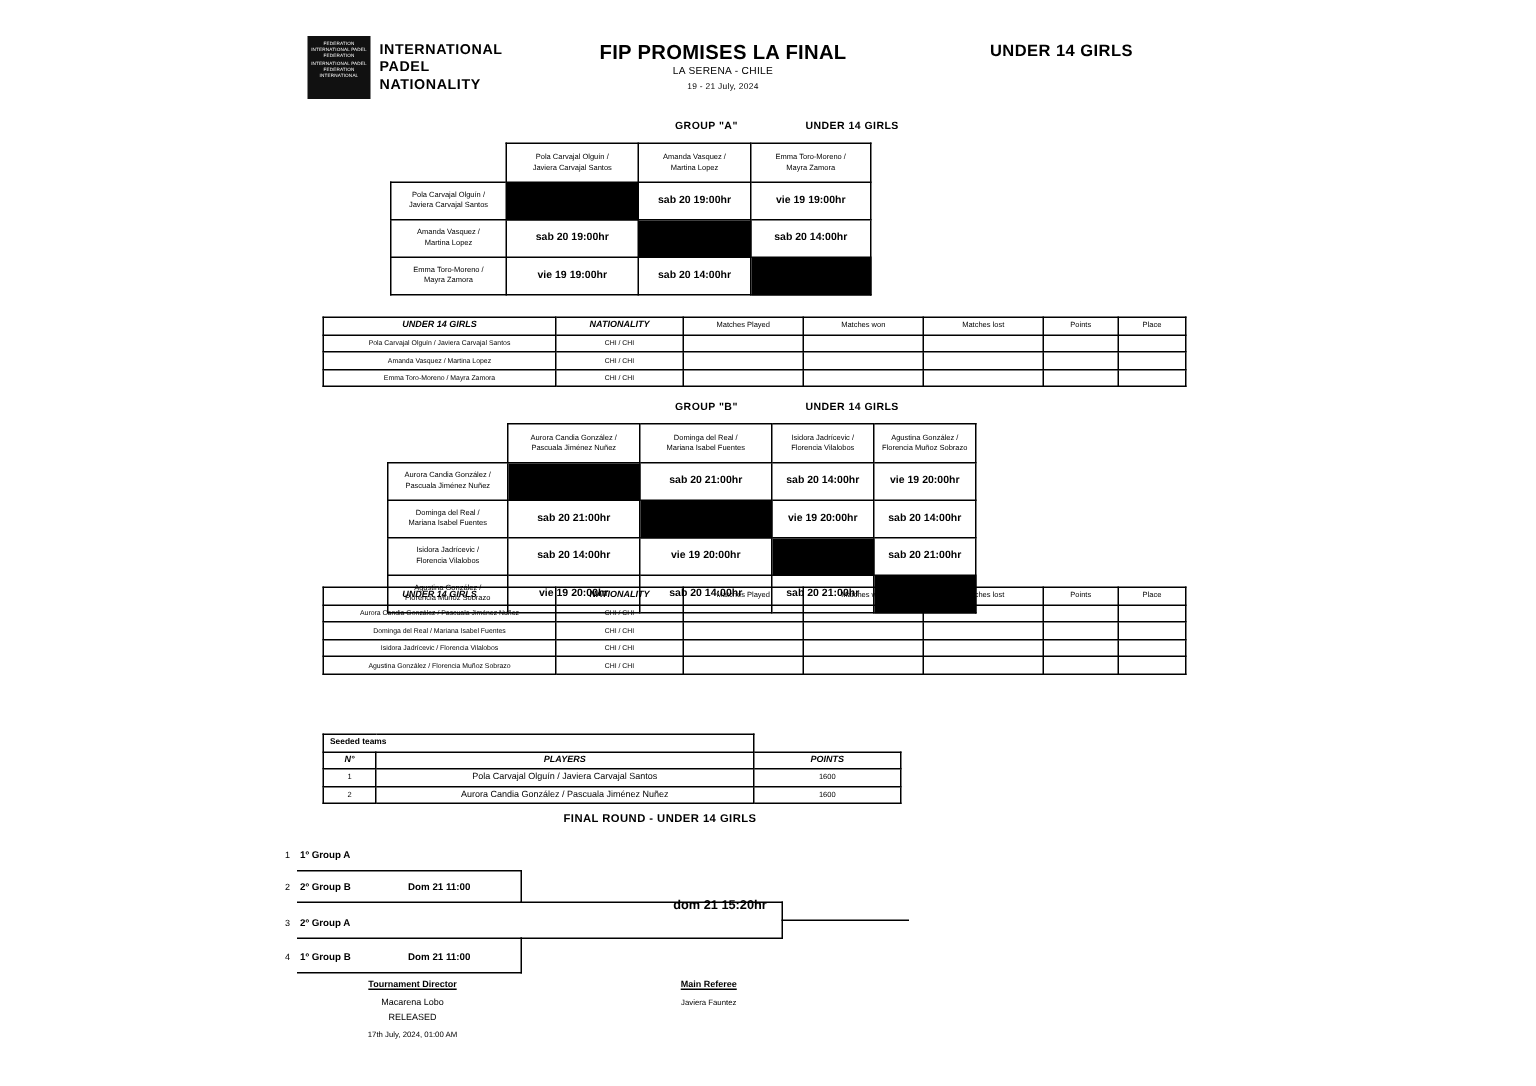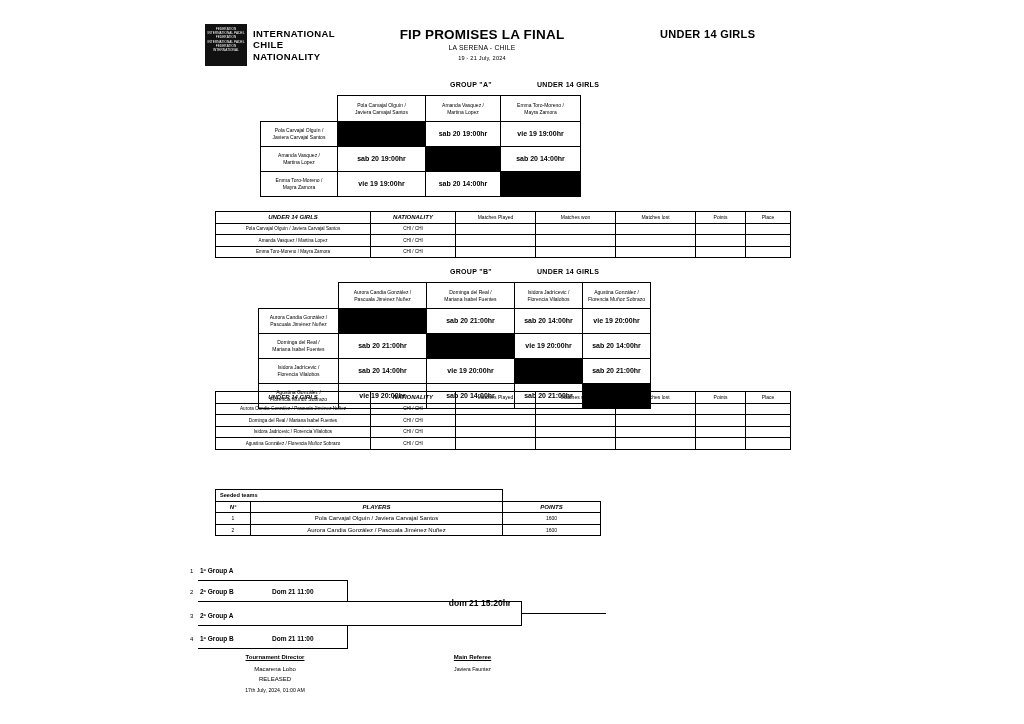--- a/index.html
+++ b/index.html
@@ -86,21 +86,21 @@
 <body>
 
 <div class="page">
 
   <div class="logo-wrap">
     <div class="logo-mark">
       FEDERATION INTERNATIONAL PADEL FEDERATION INTERNATIONAL PADEL FEDERATION INTERNATIONAL
     </div>
     <div class="logo-text">
       <div>INTERNATIONAL</div>
-      <div>CHILE</div>
+      <div>PADEL</div>
       <div>NATIONALITY</div>
     </div>
   </div>
 
   <div class="doc-title">FIP PROMISES LA FINAL</div>
   <div class="doc-sub">LA SERENA - CHILE</div>
   <div class="doc-date">19 - 21 July, 2024</div>
   <div class="cat-top">UNDER 14 GIRLS</div>
 
   <div class="grp-label" style="left:450px; top:81px;">GROUP "A"</div>
@@ -300,20 +300,21 @@
       <td>1600</td>
     </tr>
     <tr>
       <td>2</td>
       <td class="pl">Aurora Candia González / Pascuala Jiménez Nuñez</td>
       <td>1600</td>
     </tr>
   </tbody>
     </table>
 
+  <div class="fr-title">FINAL ROUND - UNDER 14 GIRLS</div>
 
   <div class="fr">
 
     <div class="num" style="left:0px; top:8px;">1</div>
     <div class="slot" style="left:10px; top:7px;">1º Group A</div>
 
     <div class="num" style="left:0px; top:29px;">2</div>
     <div class="slot" style="left:10px; top:28px;">2º Group B</div>
     <div class="time" style="left:82px; top:28px;">Dom 21 11:00</div>
 

